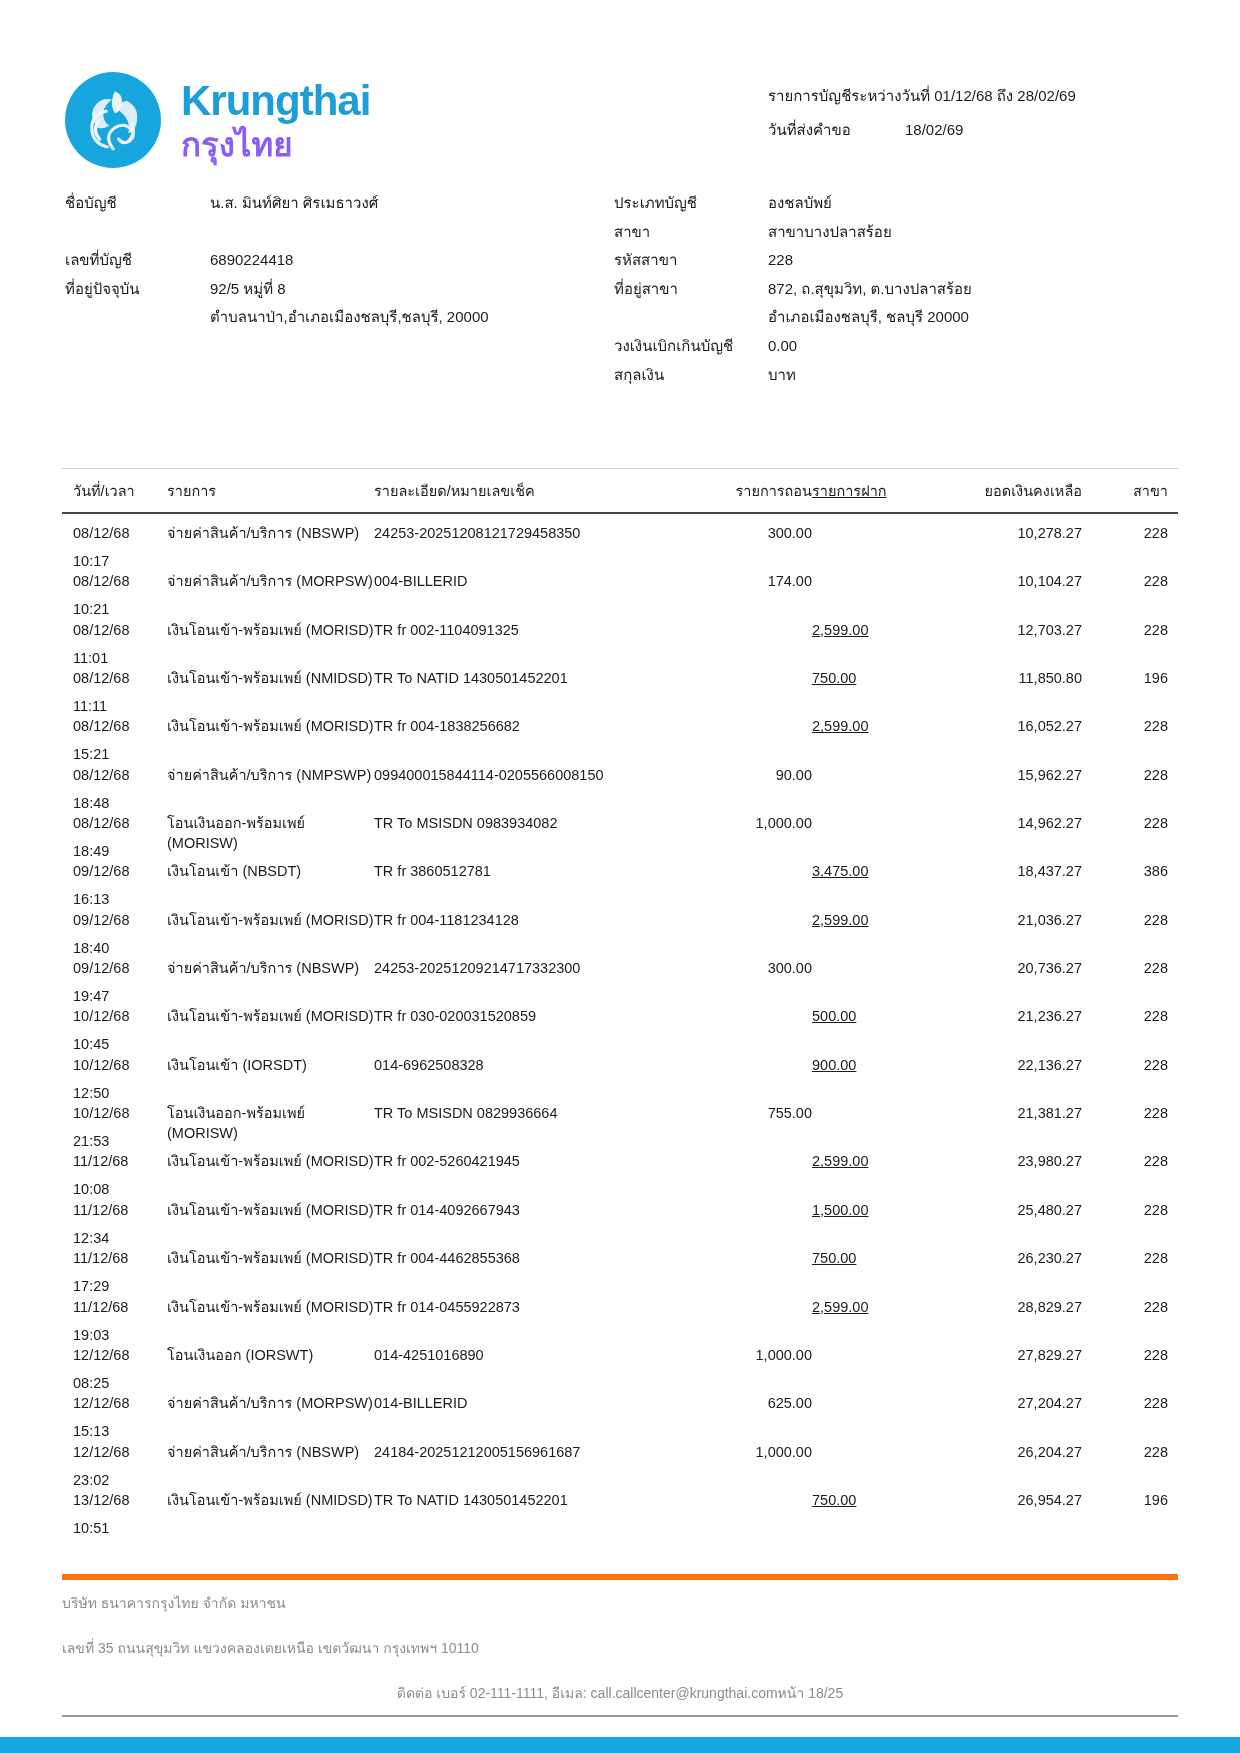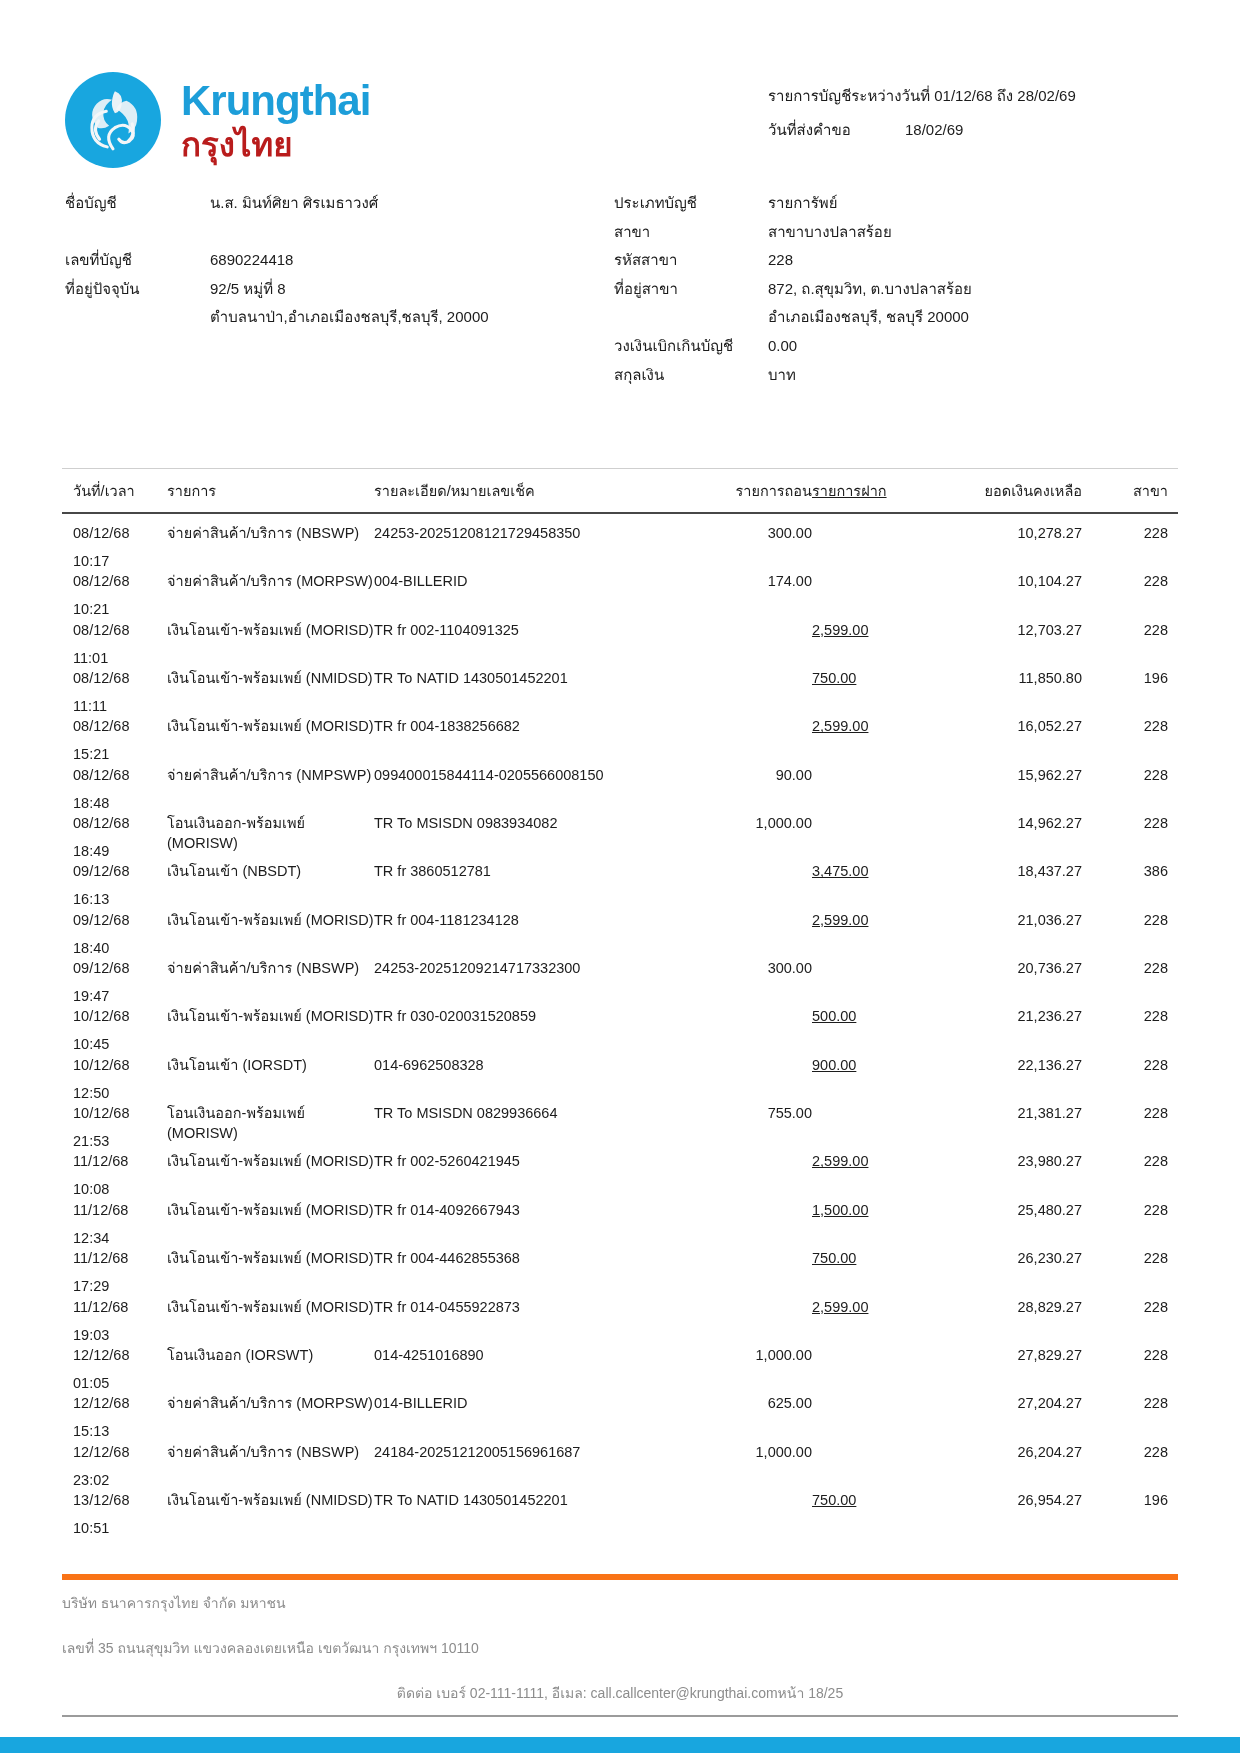--- a/index.html
+++ b/index.html
@@ -9,21 +9,21 @@
     background:#ffffff;
     font-family:"Liberation Sans", sans-serif;
     color:#1c1c1c;
     overflow:hidden;
   }
   
   .logo-block{position:absolute;left:65px;top:72px;display:flex;gap:20px;}
   .logo-circle{width:96px;height:96px;flex:none;}
   .wordmark{padding-top:6px;}
   .wm-en{font-size:42px;font-weight:bold;color:#1d9ed9;line-height:46px;letter-spacing:-1px;}
-  .wm-th{font-size:33px;font-weight:bold;color:#b91c1c;line-height:42px;}
+  .wm-th{font-size:33px;font-weight:bold;color:#8b5cf6;line-height:42px;}
   .header-right{position:absolute;left:768px;top:78px;width:412px;}
   .hr-title{font-size:26px;line-height:34px;}
   .hr-period{font-size:15px;line-height:20px;margin-top:8px;}
   .hr-request{display:flex;font-size:15px;line-height:20px;margin-top:14px;}
   .hr-request .lbl{width:137px;flex:none;}
   
   .acct-col{position:absolute;top:193px;font-size:15px;}
   .acct-left{left:65px;width:540px;}
   .acct-right{left:614px;width:566px;}
   .info-row{display:flex;height:28.6px;align-items:flex-start;line-height:20px;}
@@ -106,21 +106,21 @@
         <span class="info-value">92/5 หมู่ที่ 8</span>
       </div>
       <div class="info-row">
         <span class="info-label"></span>
         <span class="info-value">ตำบลนาป่า,อำเภอเมืองชลบุรี,ชลบุรี, 20000</span>
       </div>
     </div>
   <div class="acct-col acct-right" id="acct-right">
       <div class="info-row">
         <span class="info-label">ประเภทบัญชี</span>
-        <span class="info-value">รายการัพย์</span>
+        <span class="info-value">องชลบัพย์</span>
       </div>
       <div class="info-row">
         <span class="info-label">สาขา</span>
         <span class="info-value">สาขาบางปลาสร้อย</span>
       </div>
       <div class="info-row">
         <span class="info-label">รหัสสาขา</span>
         <span class="info-value">228</span>
       </div>
       <div class="info-row">
@@ -352,21 +352,21 @@
           <div class="cell c-desc">เงินโอนเข้า-พร้อมเพย์ (MORISD)</div>
           <div class="cell c-detail">TR fr 014-0455922873</div>
           <div class="cell c-wd"></div>
           <div class="cell c-dep">2,599.00</div>
           <div class="cell c-bal">28,829.27</div>
           <div class="cell c-br">228</div>
         </div>
         <div class="t-row">
           <div class="cell c-date">
             <div>12/12/68</div>
-            <div class="time">01:05</div>
+            <div class="time">08:25</div>
           </div>
           <div class="cell c-desc">โอนเงินออก (IORSWT)</div>
           <div class="cell c-detail">014-4251016890</div>
           <div class="cell c-wd">1,000.00</div>
           <div class="cell c-dep"></div>
           <div class="cell c-bal">27,829.27</div>
           <div class="cell c-br">228</div>
         </div>
         <div class="t-row">
           <div class="cell c-date">

